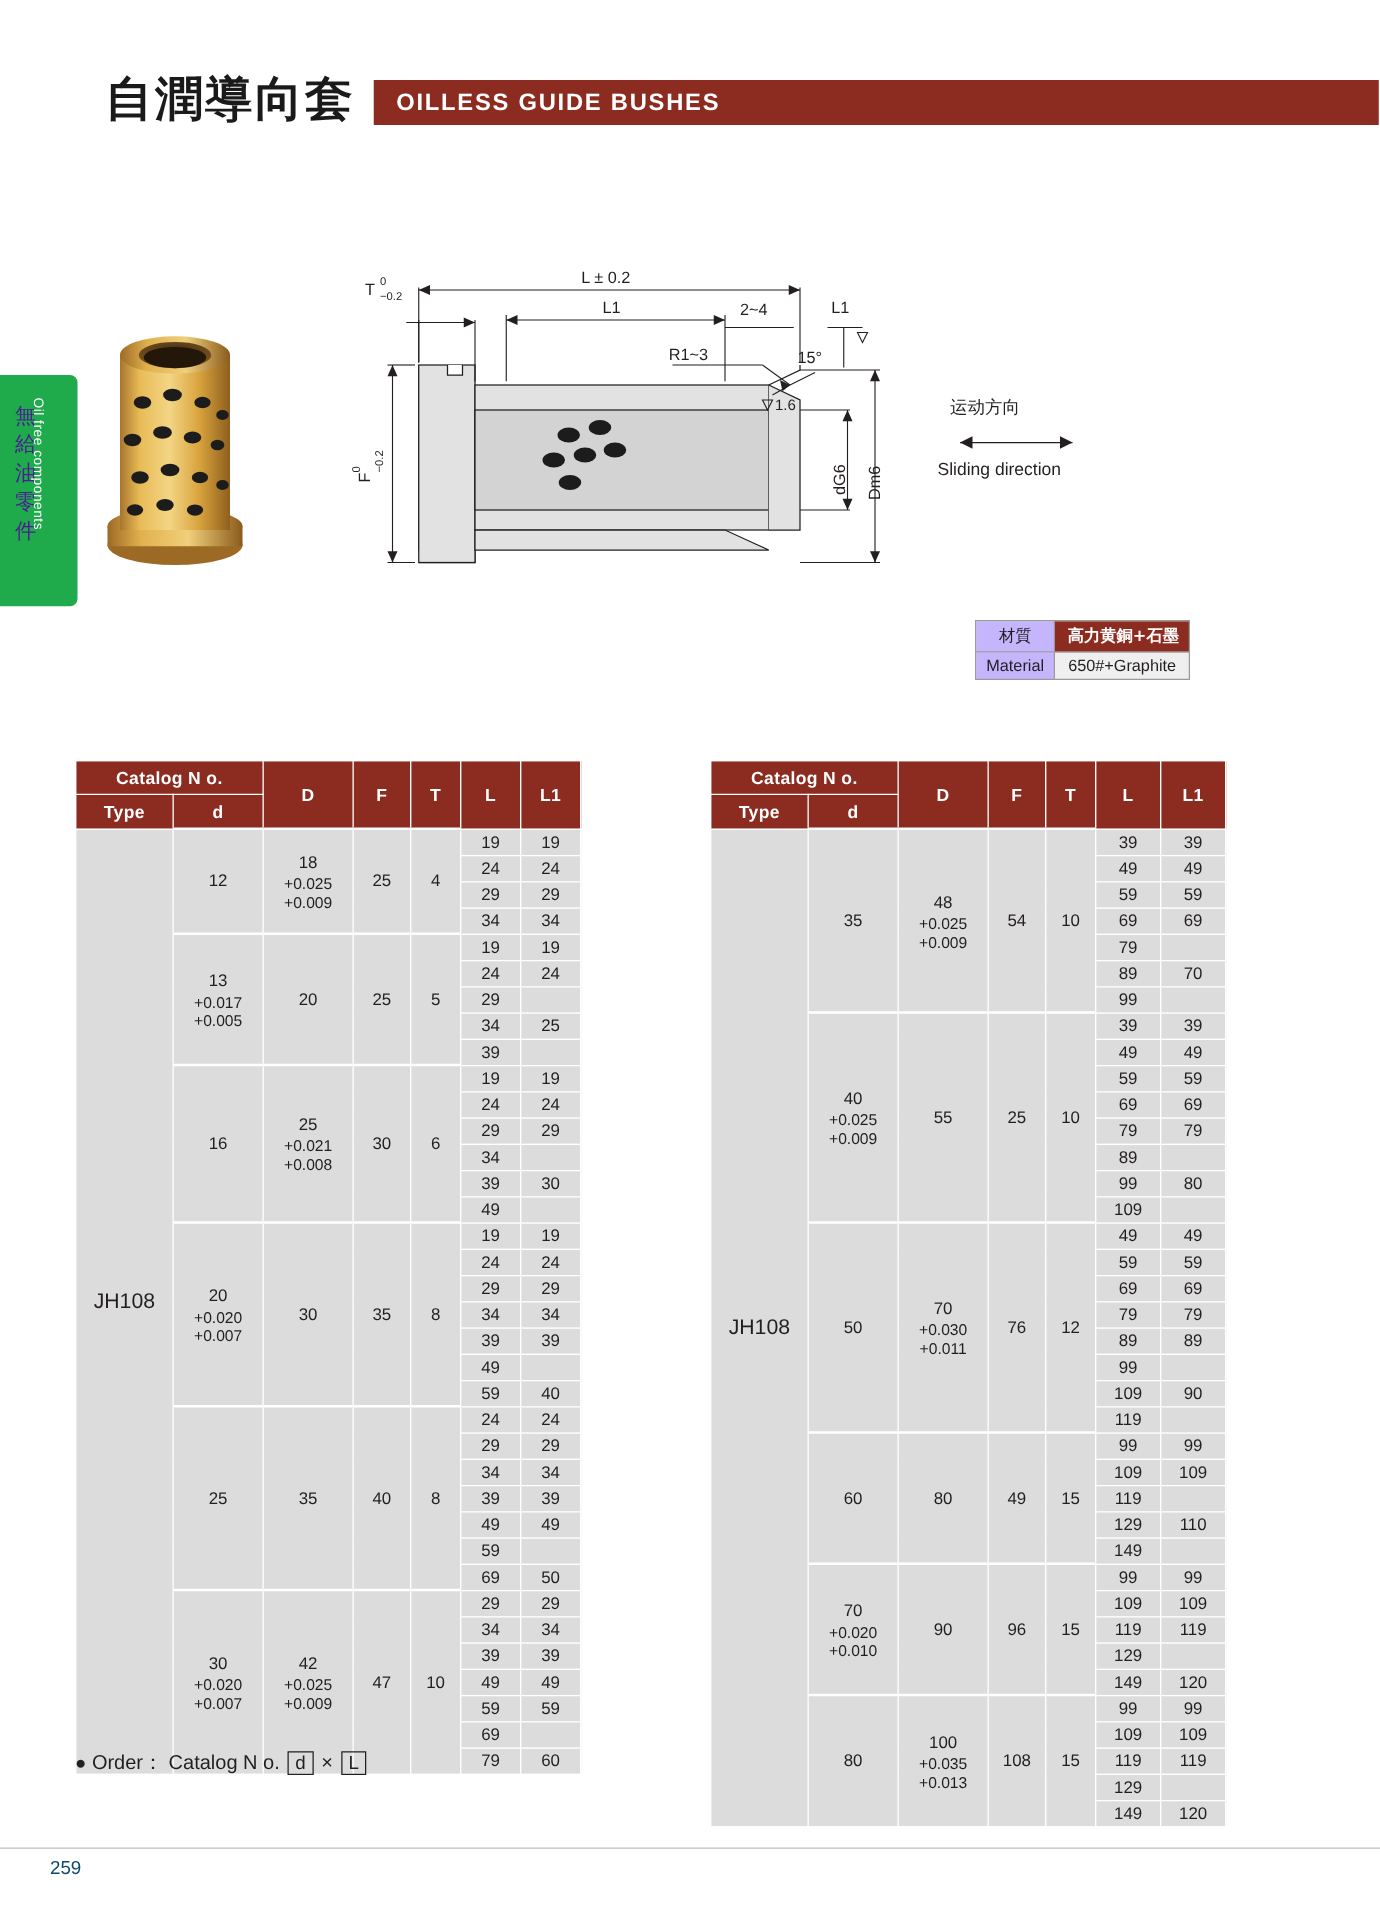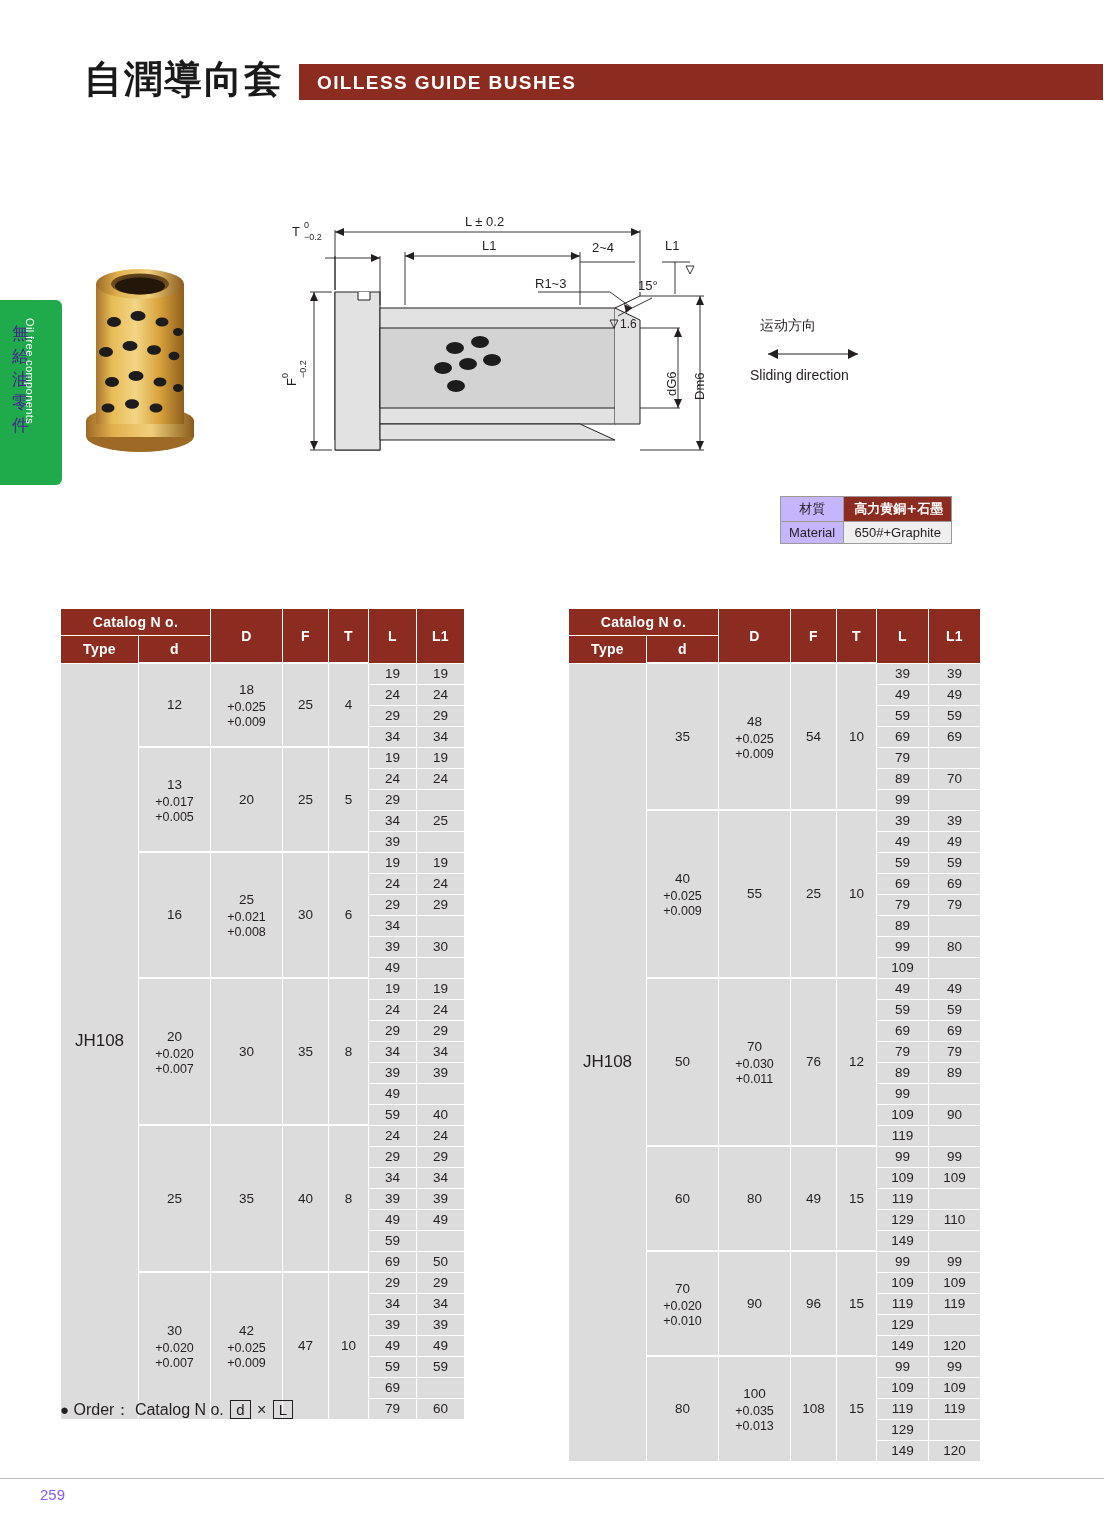--- a/index.html
+++ b/index.html
@@ -39,21 +39,21 @@
   .tbl td.type{font-weight:normal;font-size:17px;}
   .tbl td.sep{border-top:2px solid #ffffff;}
   .tbl td.val{background:#dcdcdc;}
   #tableLeft{left:60px;top:608px;}
   #tableRight{left:568px;top:608px;}
   
   .order{position:absolute;left:60px;top:1400px;font-size:16px;}
   .order .dot{font-size:15px;}
   .order .box{display:inline-block;border:1px solid #231f20;padding:0 5px;margin:0 2px;font-size:15px;}
   
-  .pageno{position:absolute;left:40px;top:1486px;font-size:15px;color:#8b5cf6;}
+  .pageno{position:absolute;left:40px;top:1486px;font-size:15px;color:#0c4a6e;}
   .bottomline{position:absolute;left:0;top:1478px;width:1104px;height:1px;background:#bdbdbd;}
 </style>
 </head>
 <body>
 
 <div class="header">
   <div class="header-cn">自潤導向套</div>
   <div class="header-bar">
     <div class="header-en">OILLESS GUIDE BUSHES</div>
   </div>

